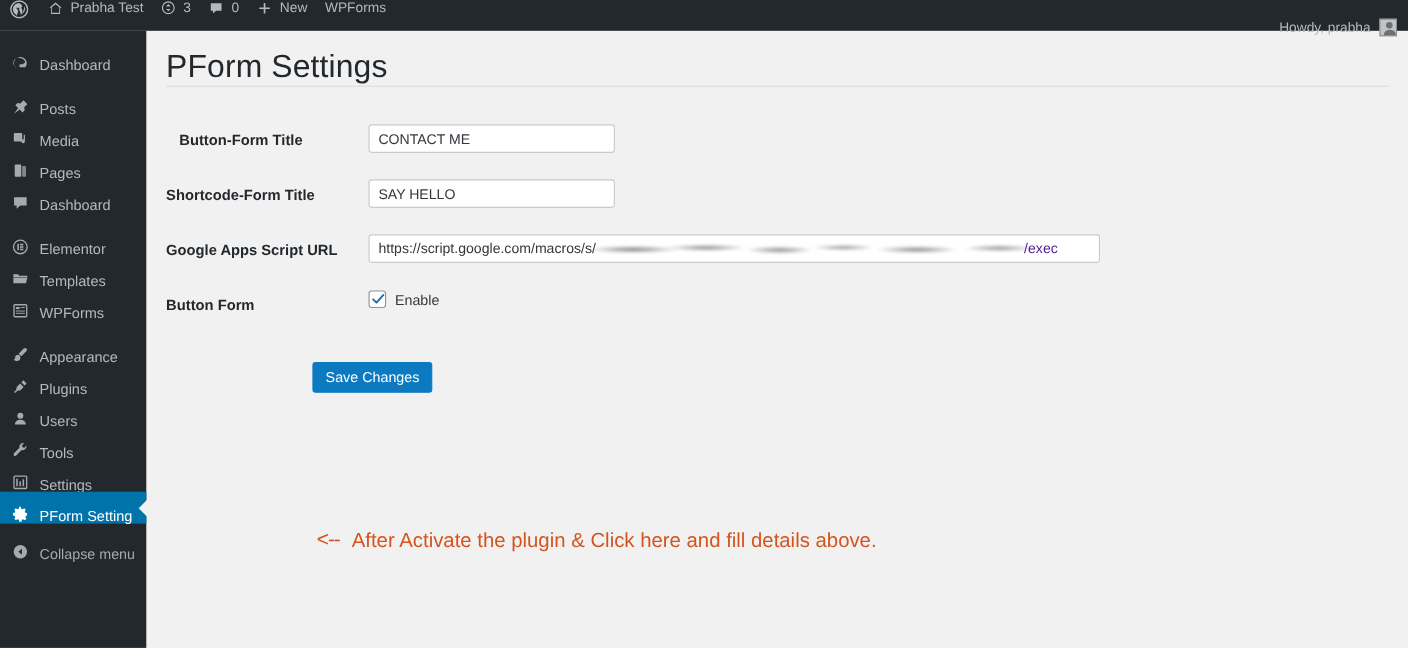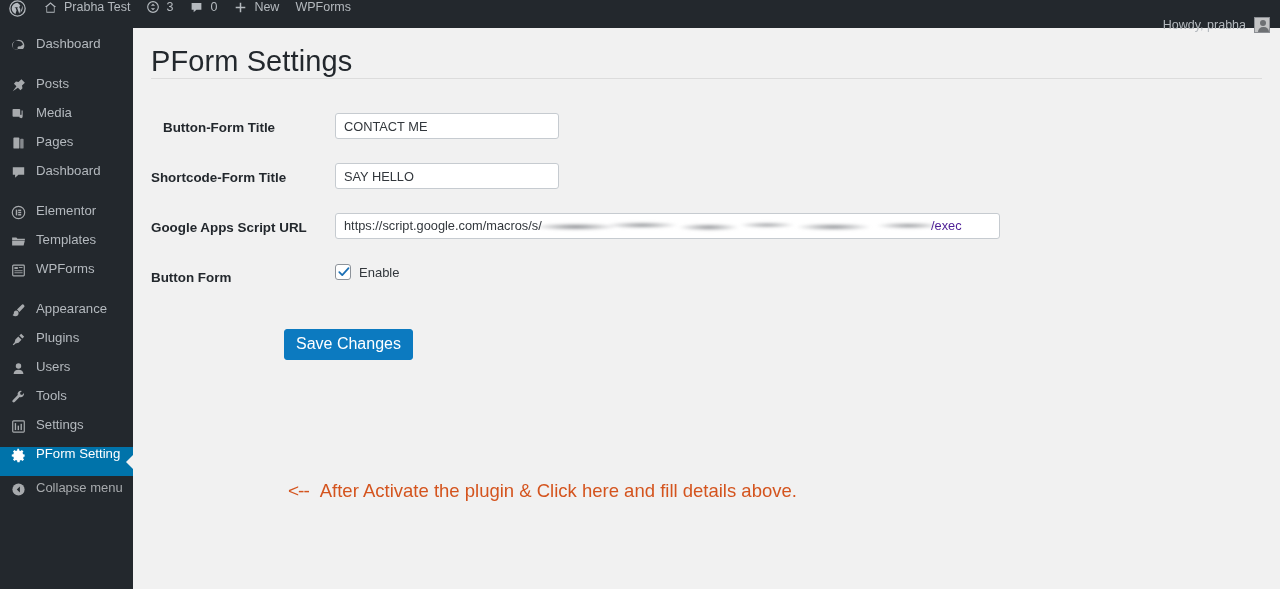--- a/index.html
+++ b/index.html
@@ -38,21 +38,21 @@
   }
   .ic{ display:inline-block; flex:0 0 auto; line-height:0; }
   .ic svg{ display:block; }
 
   
   #sidebar{
     position:absolute; top:28px; left:0; width:133px; height:561px;
     background:#23282d; z-index:20;
   }
   .menu-item{
-    position:relative; display:flex; align-items:flex-start; gap:9px;
+    position:relative; display:flex; align-items:flex-end; gap:9px;
     height:29px; padding-left:10px; color:#b4b9be; font-size:13.2px;
     cursor:pointer; white-space:nowrap;
   }
   .menu-item .mlabel{ line-height:1; }
   .menu-item.active{ background:#0073aa; color:#fff; font-weight:400; }
   .menu-item.active .arrow{
     position:absolute; right:-1px; top:50%; transform:translateY(-50%);
     width:0;height:0;border-top:8px solid transparent;border-bottom:8px solid transparent;
     border-right:8px solid #f1f1f1;
   }
@@ -121,21 +121,21 @@
     width:16px; height:16px; background:#fff; border:1px solid #8d939a;
     border-radius:3px; position:relative; flex:0 0 auto;
   }
   .checkbox svg{ position:absolute; left:1px; top:0px; }
   #chk-label{ font-size:13px; color:#32373c; }
 
   #save-btn{
     position:absolute; left:151px; top:301px;
     background:#0c7ac0; border:1px solid #0c7ac0; border-radius:3px;
     color:#fff; font-family:"Liberation Sans", sans-serif;
-    font-size:16px; padding:6px 11px 7px; cursor:pointer; line-height:1;
+    font-size:13px; padding:6px 11px 7px; cursor:pointer; line-height:1;
   }
 
   #annotation{
     position:absolute; left:155px; top:452px;
     display:flex; align-items:center; gap:11px;
     color:#d4541e; font-size:18.5px; white-space:nowrap;
   }
   #annot-arrow{ font-size:19px; letter-spacing:-1px; }
 </style>
 </head>

